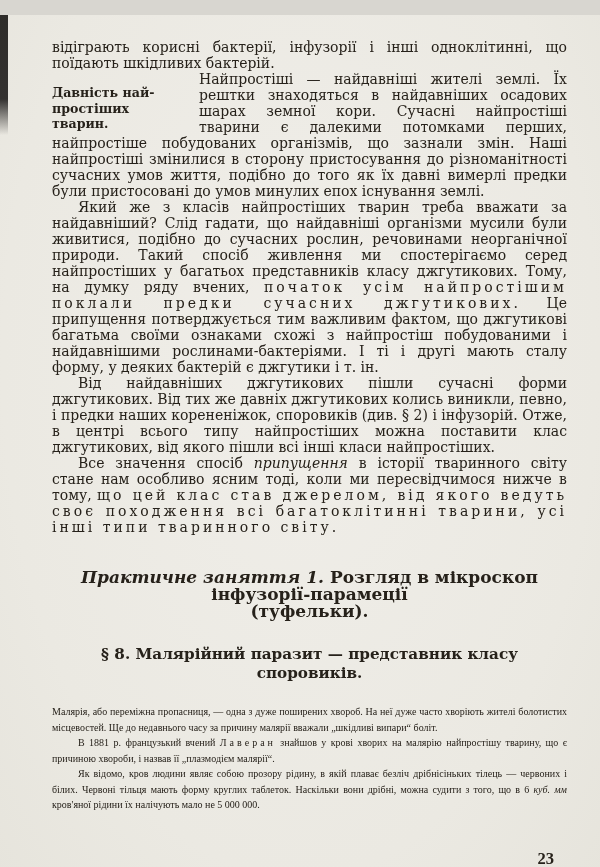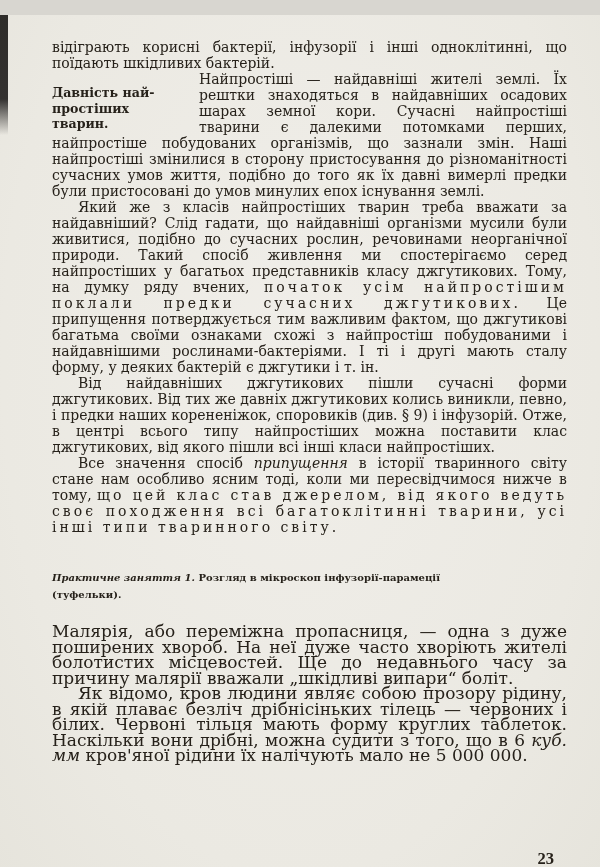--- a/index.html
+++ b/index.html
@@ -21,40 +21,40 @@
   .content {
     position:absolute; left:52px; top:24px; width:515px;
   }
   p.body {
     margin:0;
     font-size:14px; line-height:16px;
     text-align:justify;
     text-justify:inter-word;
   }
   p.small {
-    font-size:17px; line-height:15.5px;
+    font-size:10px; line-height:15.5px;font-family:Liberation Serif, serif;
   }
   .indent { text-indent:26px; }
   .float-label {
     float:left; width:138px; margin-right:9px;
     box-sizing:border-box;
     text-align:left;
     font-weight:700;
     font-size:12.6px; line-height:15.5px;
     white-space:pre-line;
   }
   .label-antiquity { padding-top:14px; height:64px; }
   .label-discovery { padding-top:15px; height:78px; }
   .emph { letter-spacing:3px; }
   .ital { font-style:italic; }
   .practice {
     margin:34px 0 0 0;
-    text-align:left;
+    text-align:center;
     font-weight:700;
-    font-size:10px; line-height:17px;
+    font-size:17px; line-height:17px;
     white-space:pre-line;
   }
   .practice-label { font-style:italic; }
   .section-heading {
     margin:25px 0 0 0;
     text-align:center;
     font-weight:700;
     font-size:15.2px; line-height:19px;
   }
   .section-block { margin-top:21px; }
@@ -76,29 +76,31 @@
 
     <div class="clearfix">
       <div class="float-label label-antiquity">Давність най-
 простіших
 тварин.</div>
       <p class="body">Найпростіші — найдавніші жителі землі. Їх рештки знаходяться в найдавніших осадових шарах земної кори. Сучасні найпростіші тварини є далекими потомками перших, найпростіше побудованих організмів, що зазнали змін. Наші найпростіші змінилися в сторону пристосування до різноманітності сучасних умов життя, подібно до того як їх давні вимерлі предки були пристосовані до умов минулих епох існування землі.</p>
     </div>
 
     <p class="body indent"><span>Який же з класів найпростіших тварин треба вважати за найдавніший? Слід гадати, що найдавніші організми мусили були живитися, подібно до сучасних рослин, речовинами неорганічної природи. Такий спосіб живлення ми спостерігаємо серед найпростіших у багатьох представників класу джгутикових. Тому, на думку ряду вчених, </span><span class="emph">початок усім найпростішим поклали предки сучасних джгутикових.</span><span> Це припущення потверджується тим важливим фактом, що джгутикові багатьма своїми ознаками схожі з найпростіш побудованими і найдавнішими рослинами-бактеріями. І ті і другі мають сталу форму, у деяких бактерій є джгутики і т. ін.</span></p>
 
-    <p class="body indent">Від найдавніших джгутикових пішли сучасні форми джгутикових. Від тих же давніх джгутикових колись виникли, певно, і предки наших корененіжок, споровиків (див. § 9) і інфузорій. Отже, в центрі всього типу найпростіших можна поставити клас джгутикових, від якого пішли всі інші класи найпростіших.</p>
+    <p class="body indent">Від найдавніших джгутикових пішли сучасні форми джгутикових. Від тих же давніх джгутикових колись виникли, певно, і предки наших корененіжок, споровиків (див. § 2) і інфузорій. Отже, в центрі всього типу найпростіших можна поставити клас джгутикових, від якого пішли всі інші класи найпростіших.</p>
 
     <p class="body indent"><span>Все значення спосіб </span><span class="ital">припущення</span><span> в історії тваринного світу стане нам особливо ясним тоді, коли ми пересвідчимося нижче в тому, </span><span class="emph">що цей клас став джерелом, від якого ведуть своє походження всі багатоклітинні тварини, усі інші типи тваринного світу.</span></p>
 
     <p class="practice"><span class="practice-label">Практичне заняття 1.</span><span> Розгляд в мікроскоп інфузорії-парамеції
 (туфельки).</span></p>
 
+    <h2 class="section-heading">§ 8. Малярійний паразит — представник класу споровиків.</h2>
 
     <div class="section-block clearfix">
       <p class="body small">Малярія, або переміжна пропасниця, — одна з дуже поширених хвороб. На неї дуже часто хворіють жителі болотистих місцевостей. Ще до недавнього часу за причину малярії вважали „шкідливі випари“ боліт.</p>
+      <p class="body small indent"><span>В 1881 р. французький вчений </span><span class="emph">Лаверан</span><span> знайшов у крові хворих на малярію найпростішу тварину, що є причиною хвороби, і назвав її „плазмодієм малярії“.</span></p>
       <p class="body small indent"><span>Як відомо, кров людини являє собою прозору рідину, в якій плаває безліч дрібнісіньких тілець — червоних і білих. Червоні тільця мають форму круглих таблеток. Наскільки вони дрібні, можна судити з того, що в 6 </span><span class="ital">куб. мм</span><span> кров'яної рідини їх налічують мало не 5 000 000.</span></p>
     </div>
 
   </div>
 
   <div class="page-number">23</div>
 </div>
 
 </body></html>

